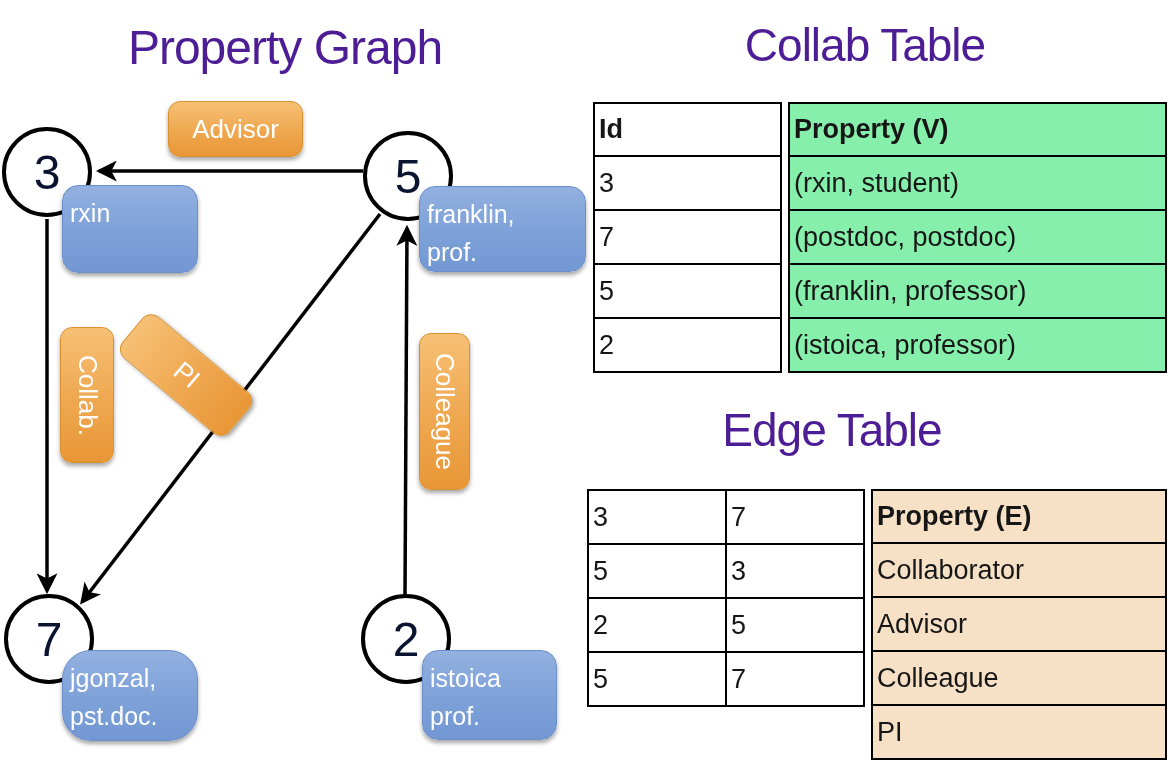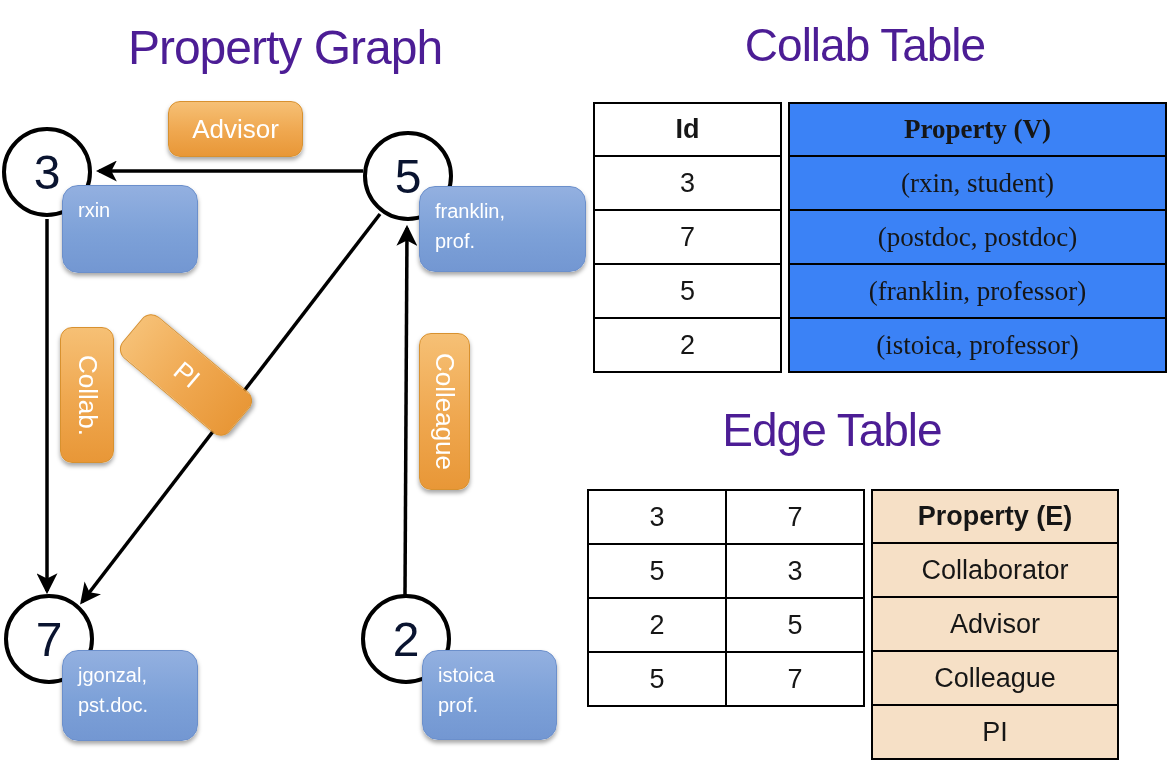--- a/index.html
+++ b/index.html
@@ -27,32 +27,32 @@
     border:1px solid #d8912f; box-shadow:0 3px 4px rgba(0,0,0,.35);
     color:#fff; display:flex; align-items:center; justify-content:center;
     font-size:26px;
   }
   .elabel .rot { transform:rotate(90deg); white-space:nowrap; }
   
   .vlabel {
     position:absolute; border-radius:16px;
     background:linear-gradient(180deg,#93b0e0 0%,#7da1d8 55%,#7397d2 100%);
     border:1px solid #6b8fcb; box-shadow:0 3px 4px rgba(0,0,0,.35);
-    color:#fff; font-size:20px; line-height:1.5; padding:9px 8px 0 15px;
+    color:#fff; font-size:25px; line-height:1.5; padding:9px 8px 0 7px;
     white-space:nowrap;
   }
   
   .tgroup { position:absolute; display:flex; gap:6px; align-items:flex-start; }
   table { border-collapse:collapse; table-layout:fixed; }
   td {
-    border:2.5px solid #000; text-align:center; vertical-align:middle;
+    border:2.5px solid #000; text-align:left; vertical-align:middle;
     height:54px; font-size:27px; padding:0 4px; overflow:hidden;
   }
   td.hdr { font-weight:700; font-size:27px; height:53px; }
-  .vfill { background:#3b82f6;font-family:Liberation Serif, serif; }
+  .vfill { background:#86efac; }
   .efill { background:#f6e0c6; }
 </style>
 </head>
 <body>
 
 <div class="stage">
 
   <div class="big-title" style="left:0; top:20px; width:570px; font-size:48px;">Property Graph</div>
 
   <svg class="edges" width="570" height="760">
@@ -93,21 +93,21 @@
     <span class="rot">Colleague</span>
   </div>
 
   <div class="vlabel" style="left:62px; top:185px; width:136px; height:88px;">
     <div>rxin</div>
   </div>
   <div class="vlabel" style="left:419px; top:186px; width:167px; height:86px;">
     <div>franklin,</div>
     <div>prof.</div>
   </div>
-  <div class="vlabel" style="left:62px; top:650px; width:136px; height:91px;">
+  <div class="vlabel" style="left:62px; top:650px; width:136px; height:91px;border-radius:29px;">
     <div>jgonzal,</div>
     <div>pst.doc.</div>
   </div>
   <div class="vlabel" style="left:422px; top:650px; width:135px; height:90px;">
     <div>istoica</div>
     <div>prof.</div>
   </div>
 
   <div class="big-title" style="left:560px; top:18px; width:610px;">Collab Table</div>
 
@@ -168,21 +168,21 @@
       <tr>
         <td>2</td>
         <td>5</td>
       </tr>
       <tr>
         <td>5</td>
         <td>7</td>
       </tr>
     </tbody>
       </table>
-    <table style="width:248px;">
+    <table style="width:296px;">
       <tbody>
           <tr>
             <td class="hdr efill">Property (E)</td>
           </tr>
       <tr>
             <td class="efill">Collaborator</td>
           </tr>
       <tr>
             <td class="efill">Advisor</td>
           </tr>

